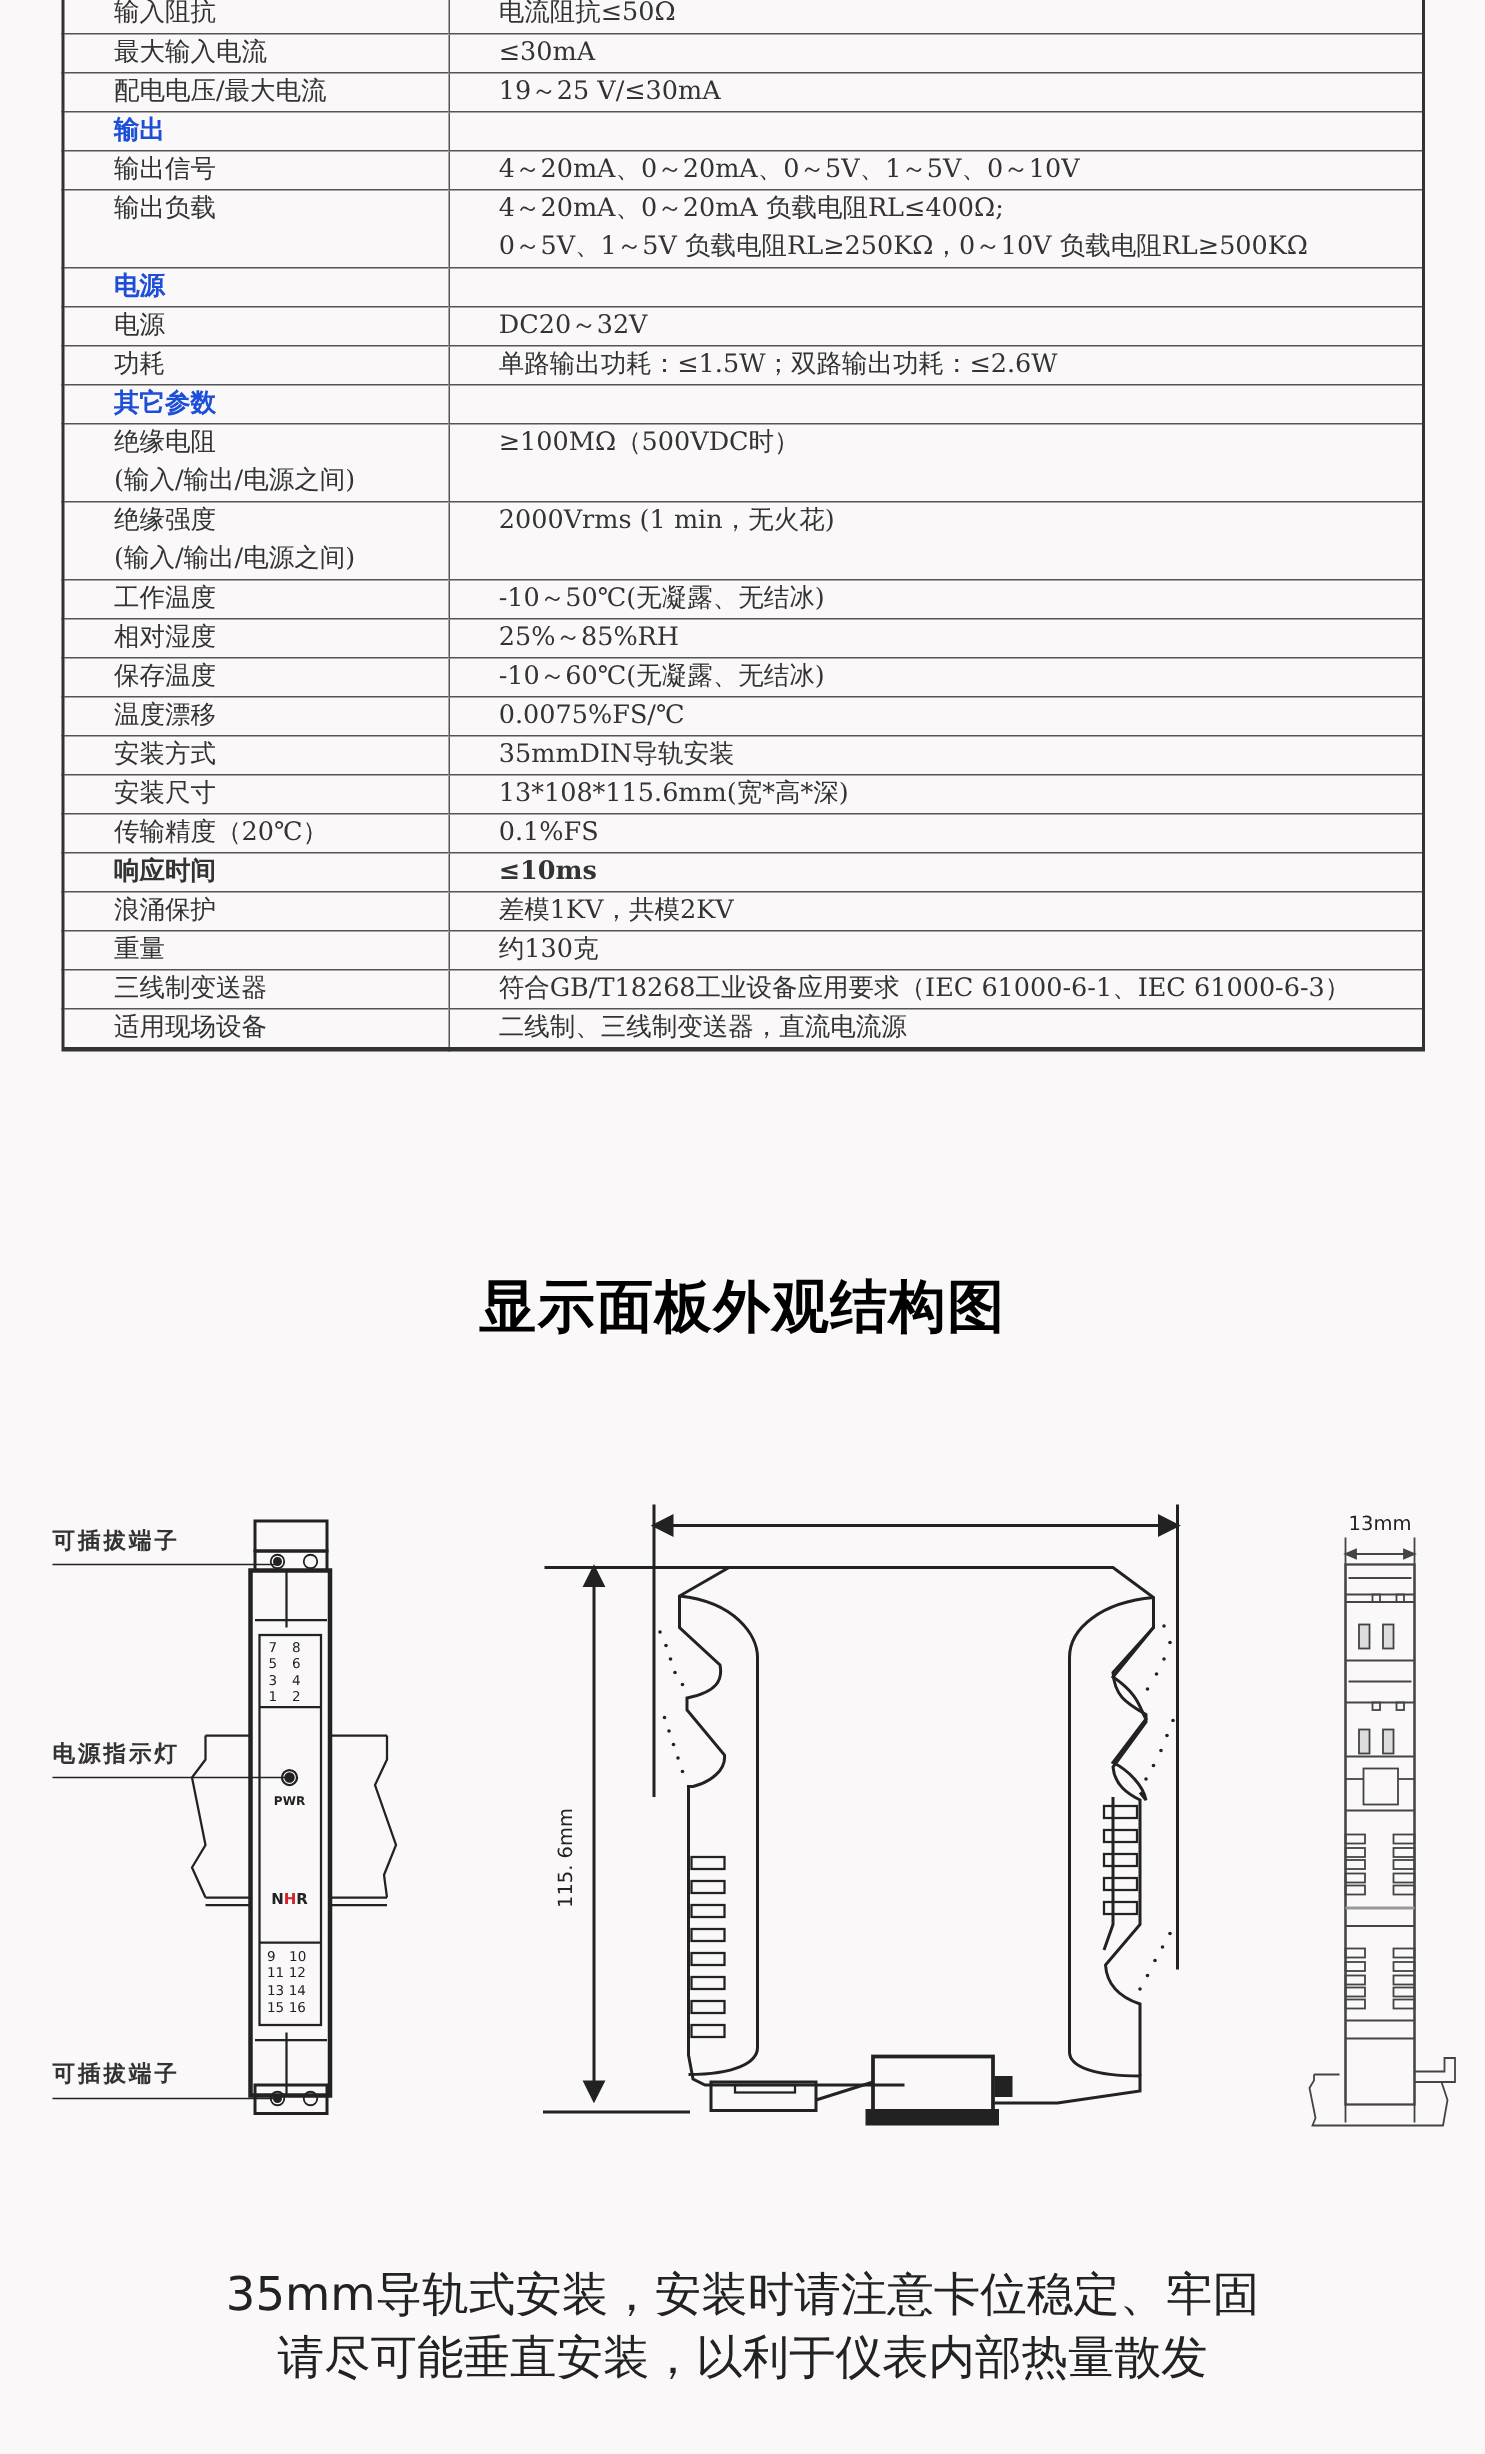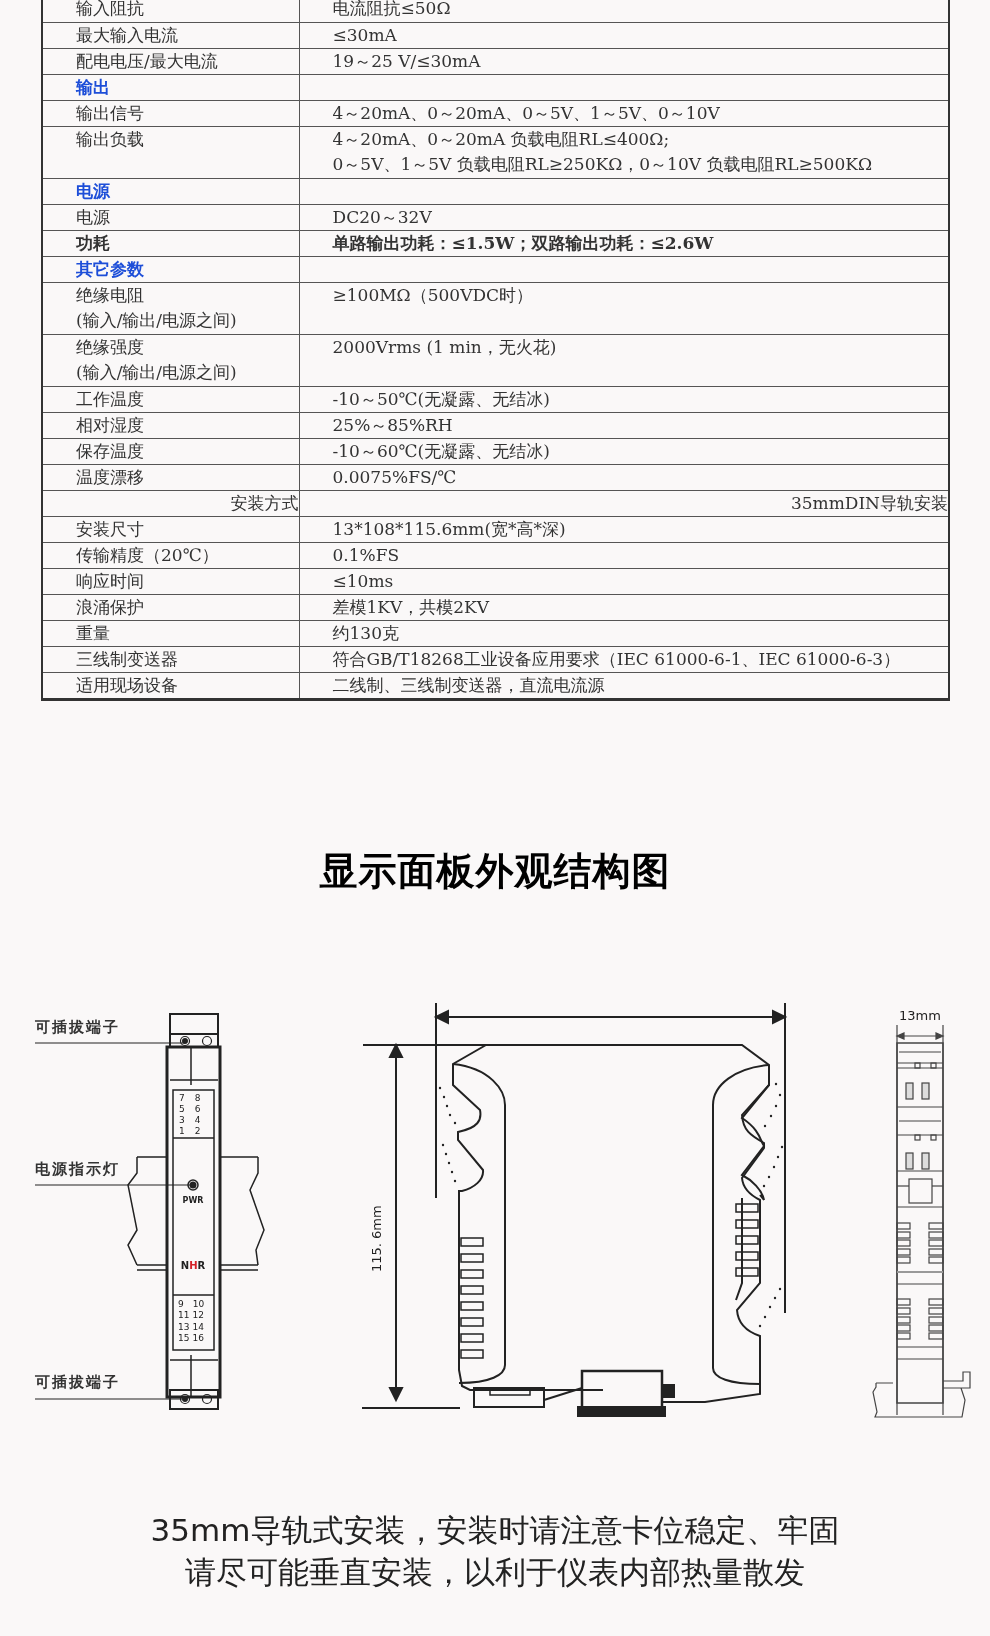--- a/index.html
+++ b/index.html
@@ -83,21 +83,21 @@
         </td>
       </tr>
       <tr style="height: 26px;">
         <td class="k">
           <span class="line">电源</span>
         </td>
         <td class="v">
           <span class="line">DC20～32V</span>
         </td>
       </tr>
-      <tr style="height: 26px; font-weight: bold;">
+      <tr style="height: 26px;">
         <td class="k">
           <span class="line">功耗</span>
         </td>
         <td class="v">
           <span class="line">单路输出功耗：≤1.5W；双路输出功耗：≤2.6W</span>
         </td>
       </tr>
       <tr class="h" style="height: 26px;">
         <td class="k">
           <span class="line">其它参数</span>
@@ -149,21 +149,21 @@
         </td>
       </tr>
       <tr style="height: 26px; margin-top: 32px;">
         <td class="k">
           <span class="line">温度漂移</span>
         </td>
         <td class="v">
           <span class="line">0.0075%FS/℃</span>
         </td>
       </tr>
-      <tr style="height: 26px; text-align: right;">
+      <tr style="height: 26px;">
         <td class="k">
           <span class="line">安装方式</span>
         </td>
         <td class="v">
           <span class="line">35mmDIN导轨安装</span>
         </td>
       </tr>
       <tr style="height: 26px;">
         <td class="k">
           <span class="line">安装尺寸</span>
@@ -173,21 +173,21 @@
         </td>
       </tr>
       <tr style="height: 26px;">
         <td class="k">
           <span class="line">传输精度（20℃）</span>
         </td>
         <td class="v">
           <span class="line">0.1%FS</span>
         </td>
       </tr>
-      <tr style="height: 26px;">
+      <tr style="height: 26px; font-weight: bold;">
         <td class="k">
           <span class="line">响应时间</span>
         </td>
         <td class="v">
           <span class="line">≤10ms</span>
         </td>
       </tr>
       <tr style="height: 26px;">
         <td class="k">
           <span class="line">浪涌保护</span>

